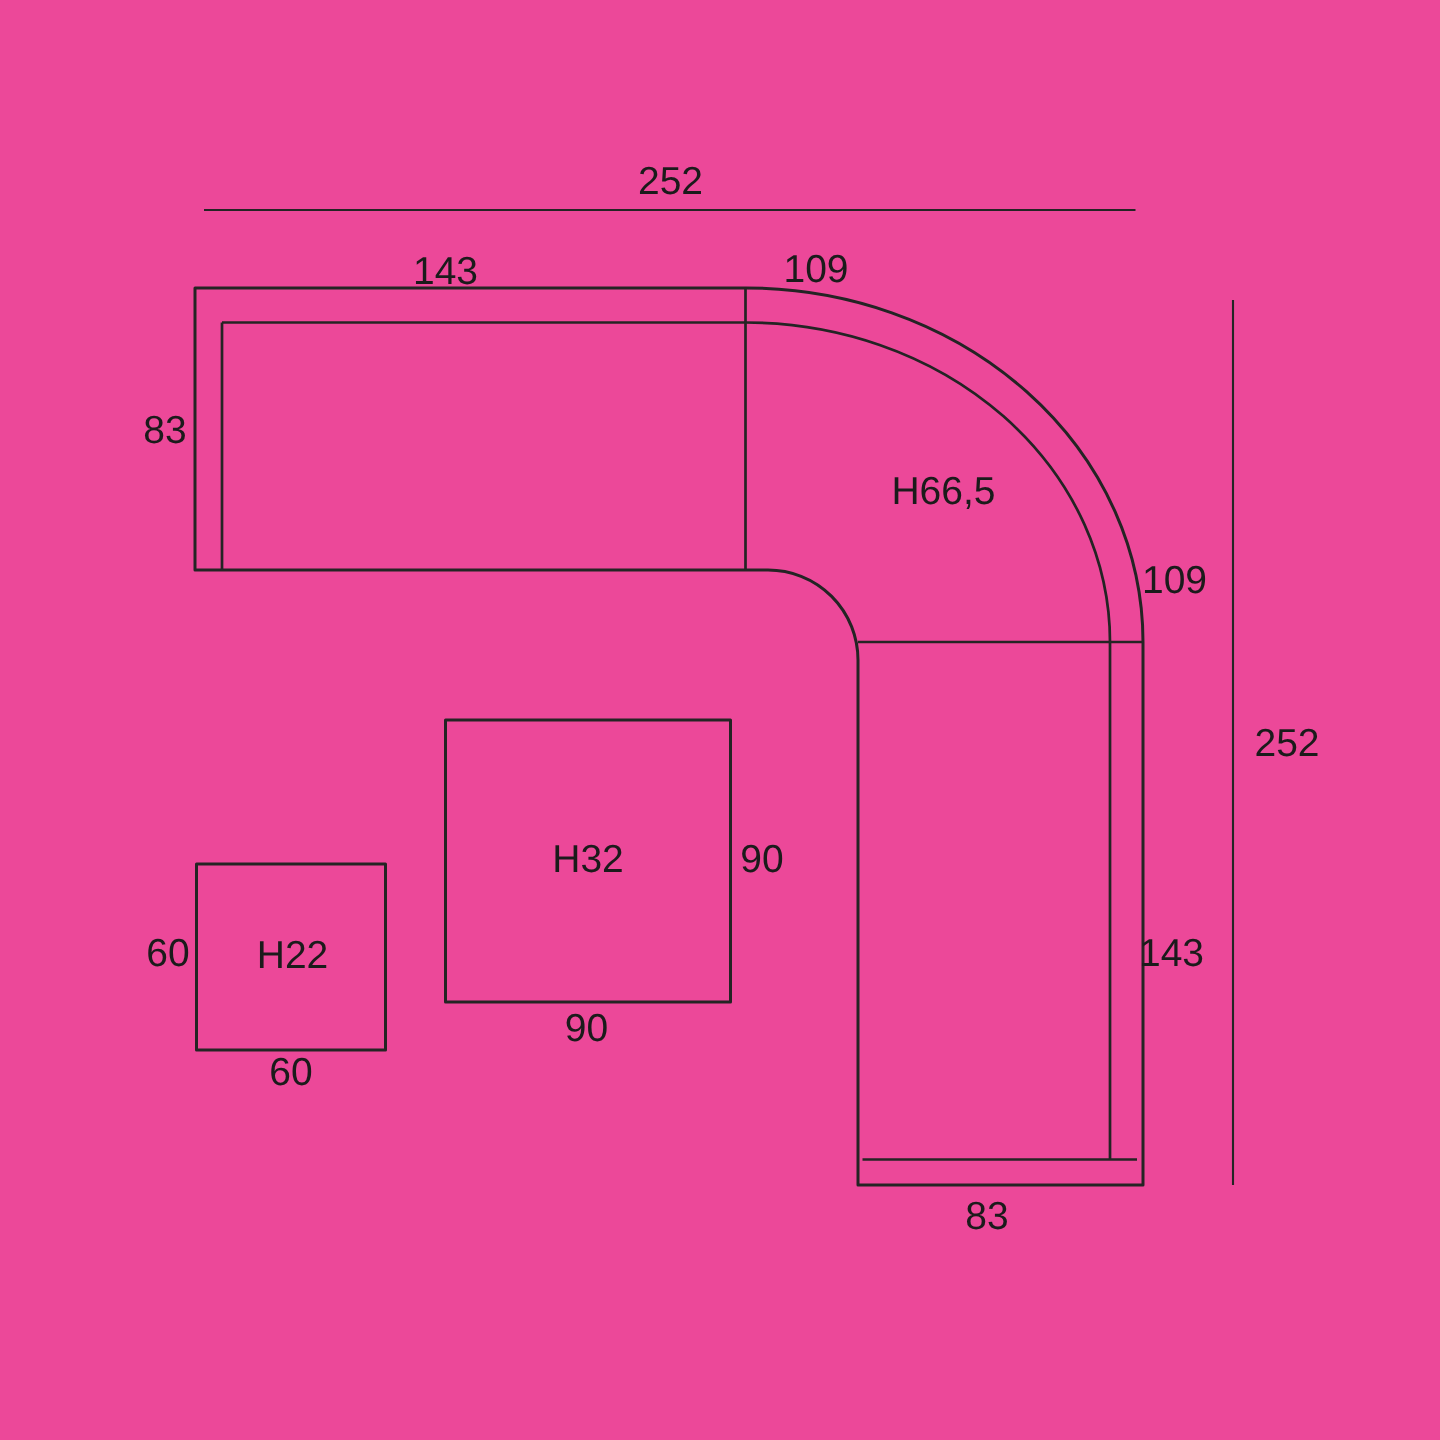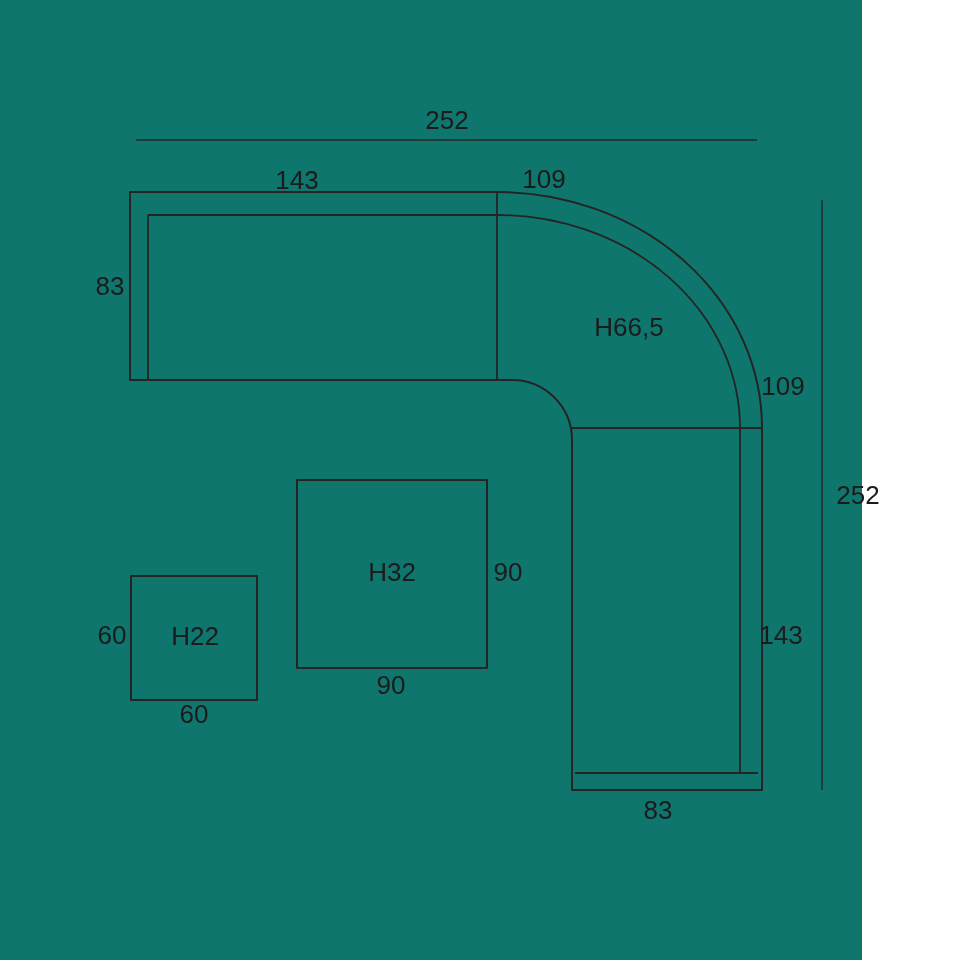--- a/index.html
+++ b/index.html
@@ -7,23 +7,23 @@
     padding: 0;
     background: #ffffff;
   }
   body {
     width: 960px;
     height: 960px;
     font-family: "Liberation Sans", sans-serif;
   }
   .drawing {
     position: relative;
-    width: 862px;
+    width: 960px;
     height: 960px;
-    background: #0f766e;
+    background: #ec4899;
   }
   svg { display: block; }
   .outline {
     fill: none;
     stroke: #242424;
     stroke-width: 2;
     stroke-linejoin: round;
   }
   .thin {
     fill: none;

